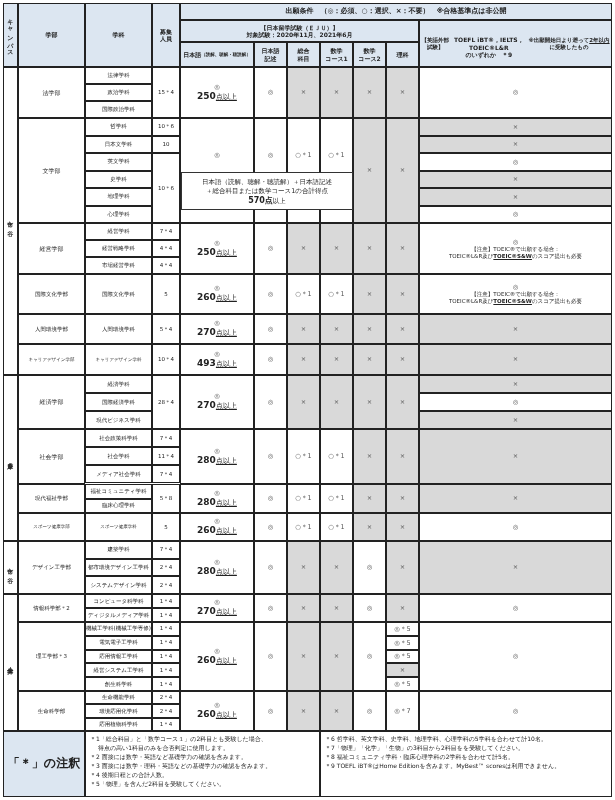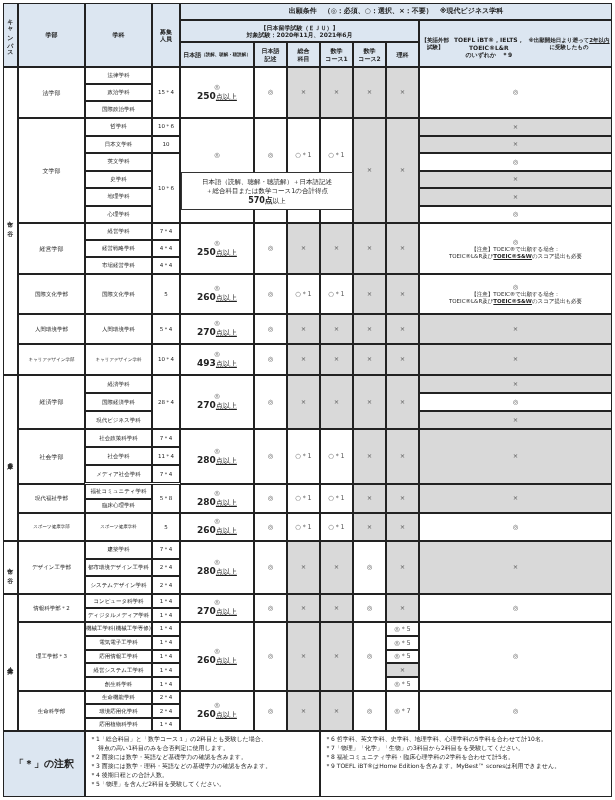--- a/index.html
+++ b/index.html
@@ -24,21 +24,21 @@
 </style>
 </head>
 <body>
 
 <div id="tbl">
     <div class="c hd campus" style="left: 3px; top: 3px; width: 15px; height: 64px;">キャンパス</div>
     <div class="c hd" style="left: 18px; top: 3px; width: 67px; height: 64px;">学部</div>
     <div class="c hd" style="left: 85px; top: 3px; width: 67px; height: 64px;">学科</div>
     <div class="c hd" style="left: 152px; top: 3px; width: 28px; height: 64px;">募集<br>人員</div>
     <div class="c hd" style="left: 180px; top: 3px; width: 432px; height: 17px;">
-      <span style="font-size:7px">出願条件　（◎：必須、○：選択、×：不要）　※現代ビジネス学科</span>
+      <span style="font-size:7px">出願条件　（◎：必須、○：選択、×：不要）　※合格基準点は非公開</span>
     </div>
     <div class="c hd" style="left: 180px; top: 20px; width: 239px; height: 22px;">【日本留学試験（ＥＪＵ）】<br>対象試験：2020年11月、2021年6月</div>
     <div class="c hd" style="left: 419px; top: 20px; width: 193px; height: 47px;"><span style="font-size:5.5px">【英語外部試験】</span><br>TOEFL iBT®，IELTS，TOEIC®L&amp;R<br>のいずれか　＊9<br><span style="font-size:5.5px">※出願開始日より遡って<u>2年以内</u>に受験したもの</span></div>
     <div class="c hd" style="left: 180px; top: 42px; width: 74px; height: 25px;">日本語<br><span class="tiny">（読解、聴解・聴読解）</span></div>
     <div class="c hd" style="left: 254px; top: 42px; width: 33px; height: 25px;">日本語<br>記述</div>
     <div class="c hd" style="left: 287px; top: 42px; width: 33px; height: 25px;">総合<br>科目</div>
     <div class="c hd" style="left: 320px; top: 42px; width: 33px; height: 25px;">数学<br>コース1</div>
     <div class="c hd" style="left: 353px; top: 42px; width: 33px; height: 25px;">数学<br>コース2</div>
     <div class="c hd" style="left: 386px; top: 42px; width: 33px; height: 25px;">理科</div>
     <div class="c w" style="left: 18px; top: 67px; width: 67px; height: 51px;">法学部</div>
@@ -283,21 +283,21 @@
       <span class="mark">◎</span>
       <span><b>260</b><u>点以上</u></span>
     </div>
     <div class="c w mark" style="left: 254px; top: 691px; width: 33px; height: 40px;">◎</div>
     <div class="c g mark" style="left: 287px; top: 691px; width: 33px; height: 40px;">×</div>
     <div class="c g mark" style="left: 320px; top: 691px; width: 33px; height: 40px;">×</div>
     <div class="c w mark" style="left: 353px; top: 691px; width: 33px; height: 40px;">◎</div>
     <div class="c w mark" style="left: 386px; top: 691px; width: 33px; height: 40px;">◎＊7</div>
     <div class="c w mark" style="left: 419px; top: 691px; width: 193px; height: 40px;">◎</div>
     <div class="c w campus" style="left: 3px; top: 594px; width: 15px; height: 137px;">小金井</div>
-    <div class="c hd" style="left: 3px; top: 731px; width: 82px; height: 66px; font-size: 10px;">「＊」の注釈</div>
+    <div class="c hd" style="left: 3px; top: 731px; width: 82px; height: 66px; font-size: 12px; font-family: Liberation Mono, monospace;">「＊」の注釈</div>
     <div class="foot" style="left: 85px; top: 731px; width: 235px; height: 66px;">
       <div>＊1「総合科目」と「数学コース１」の2科目とも受験した場合、</div>
       <div>　 得点の高い1科目のみを合否判定に使用します。</div>
       <div>＊2 面接には数学・英語など基礎学力の確認を含みます。</div>
       <div>＊3 面接には数学・理科・英語などの基礎学力の確認を含みます。</div>
       <div>＊4 後期日程との合計人数。</div>
       <div>＊5「物理」を含んだ2科目を受験してください。</div>
     </div>
     <div class="foot" style="left: 320px; top: 731px; width: 292px; height: 66px;">
       <div>＊6 哲学科、英文学科、史学科、地理学科、心理学科の5学科を合わせて計10名。</div>

